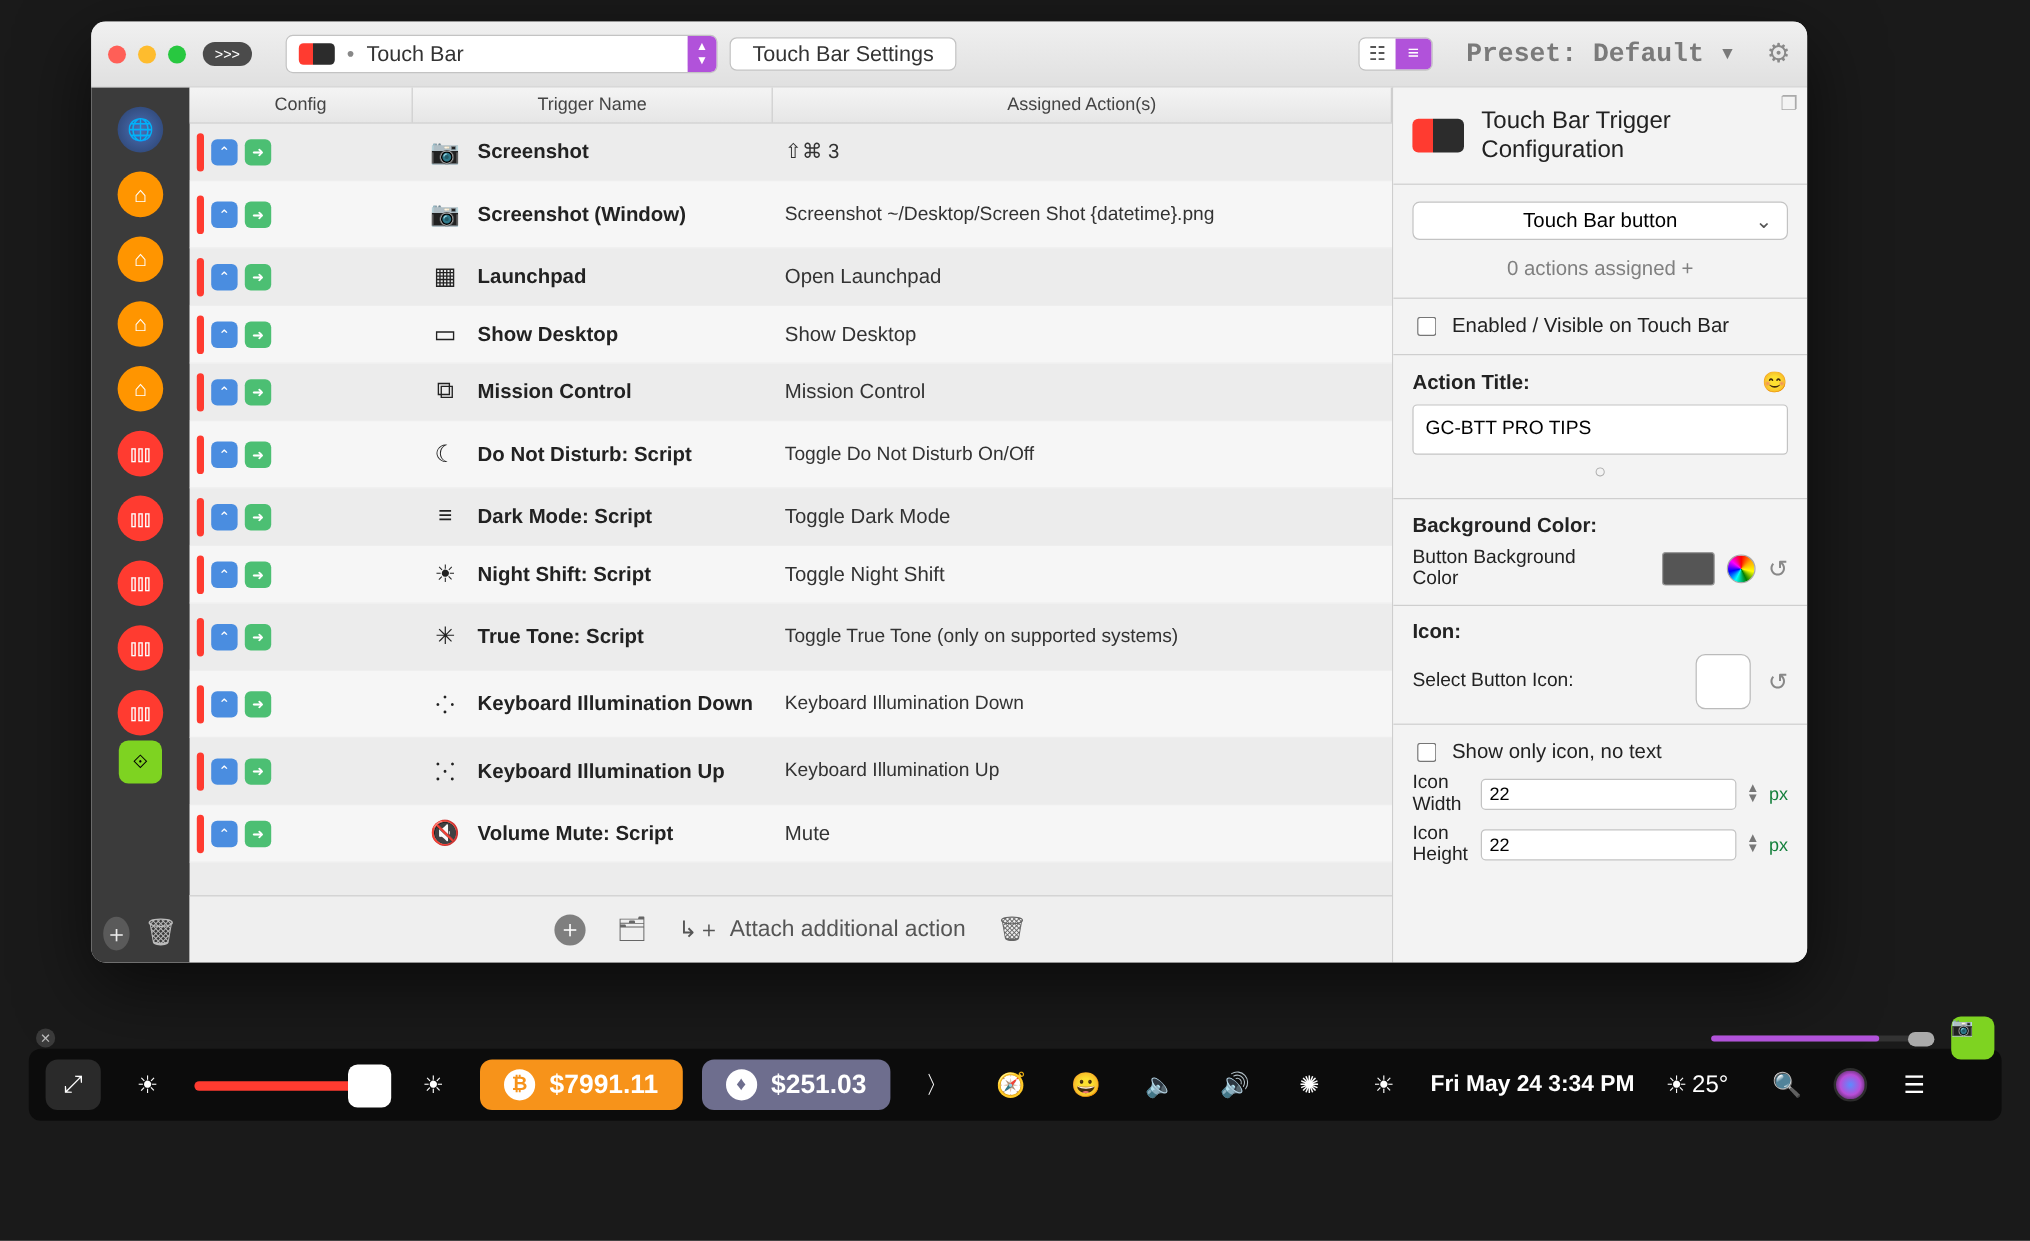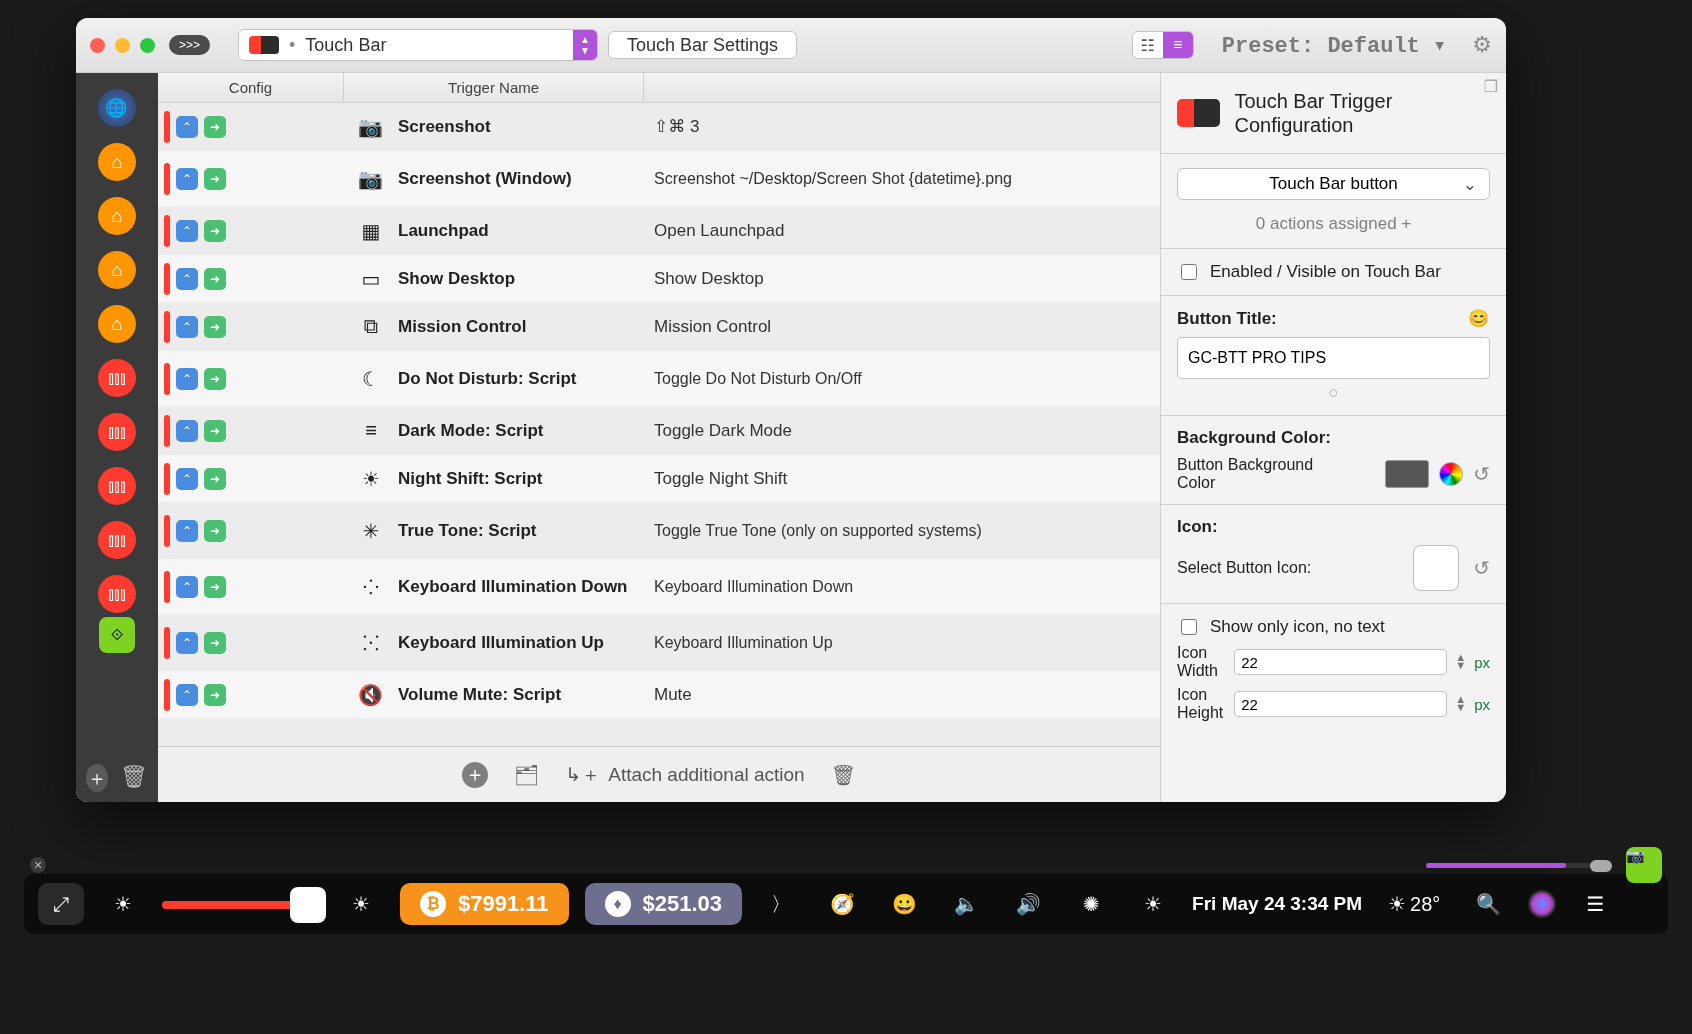--- a/index.html
+++ b/index.html
@@ -179,20 +179,21 @@
       <div class="sidefoot">
         <div class="circ">＋</div>
         <div>🗑︎</div>
       </div>
     </div>
 
     <div class="main">
       <div class="tblhead">
         <div class="c-cfg">Config</div>
         <div class="c-name">Trigger Name</div>
+        <div class="c-act">Assigned Action(s)</div>
       </div>
       <div class="scroll" id="rows">
           <div class="row">
             <div class="cfg">
               <div class="bar"></div>
               <div class="sq blue i">⌃</div>
               <div class="sq grn i">➜</div>
             </div>
             <div class="name">
               <span class="ic i">📷</span>
@@ -353,21 +354,21 @@
       <div class="sel">Touch Bar button</div>
       <div class="sub">0 actions assigned +</div>
 
       <div class="section chk">
         <input type="checkbox" style="">
         <span>Enabled / Visible on Touch Bar</span>
       </div>
 
       <div class="section">
         <div class="lbl">
-            <span>Button Title:</span>
+            <span>Action Title:</span>
             <span class="i">😊</span>
           </div>
         <input class="inp" value="GC-BTT PRO TIPS" style="">
         <div style="text-align:center;color:#aaa;margin-top:4px;">○</div>
       </div>
 
       <div class="section">
         <div class="lbl">Background Color:</div>
         <div class="rowflex">
           <span style="font-size:16px;max-width:140px;">Button Background Color</span>
@@ -439,18 +440,18 @@
         <span>$251.03</span>
       </div>
     <div class="tb-btn plain i">〉</div>
     <div class="tb-btn plain i">🧭</div>
     <div class="tb-btn plain i">😀</div>
     <div class="tb-btn plain i">🔈</div>
     <div class="tb-btn plain i">🔊</div>
     <div class="tb-btn plain i">✺</div>
     <div class="tb-btn plain i">☀︎</div>
     <div class="tb-txt">Fri May 24 3:34 PM</div>
-    <div class="tb-btn plain i">☀︎ <span style="margin-left:4px;">28°</span></div>
+    <div class="tb-btn plain i">☀︎ <span style="margin-left:4px;">25°</span></div>
     <div class="tb-btn plain i">🔍</div>
     <div class="siri"></div>
     <div class="tb-btn plain i">☰</div>
   </div>
 </div>
 
 </body></html>

